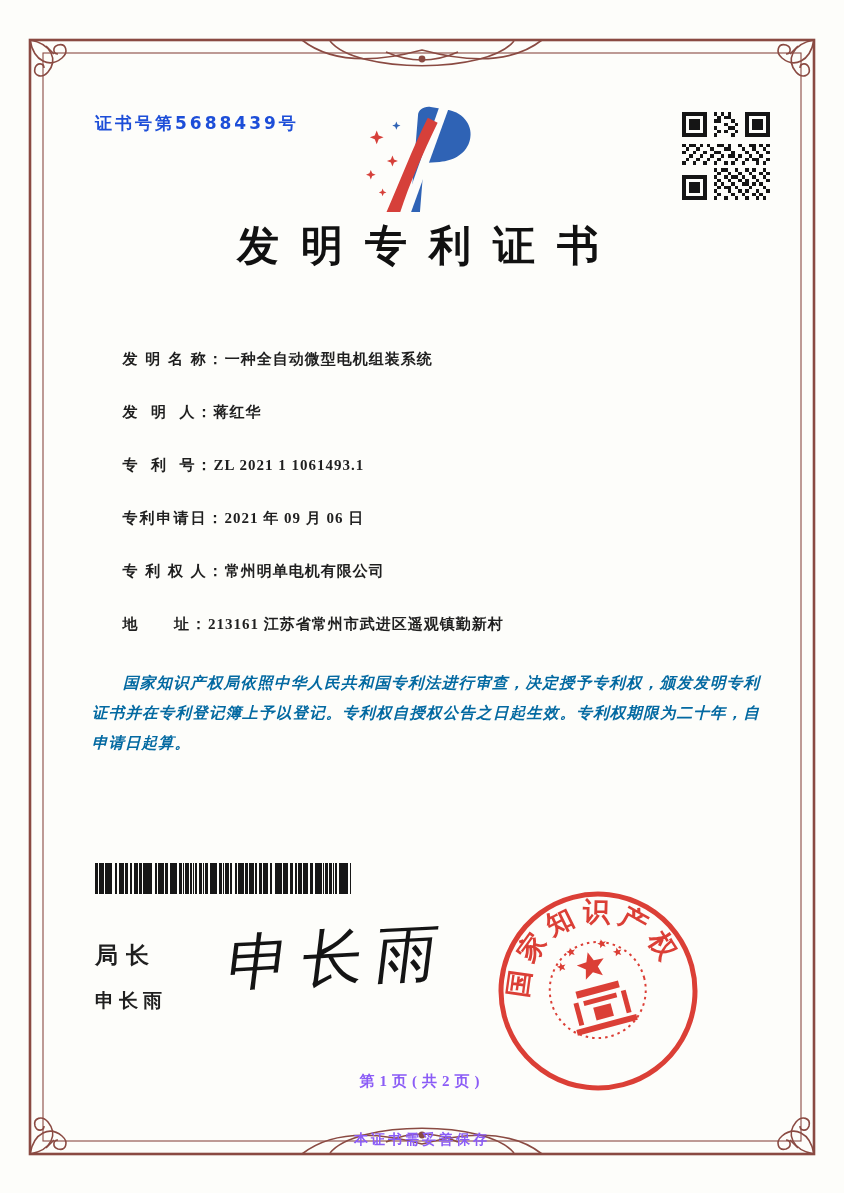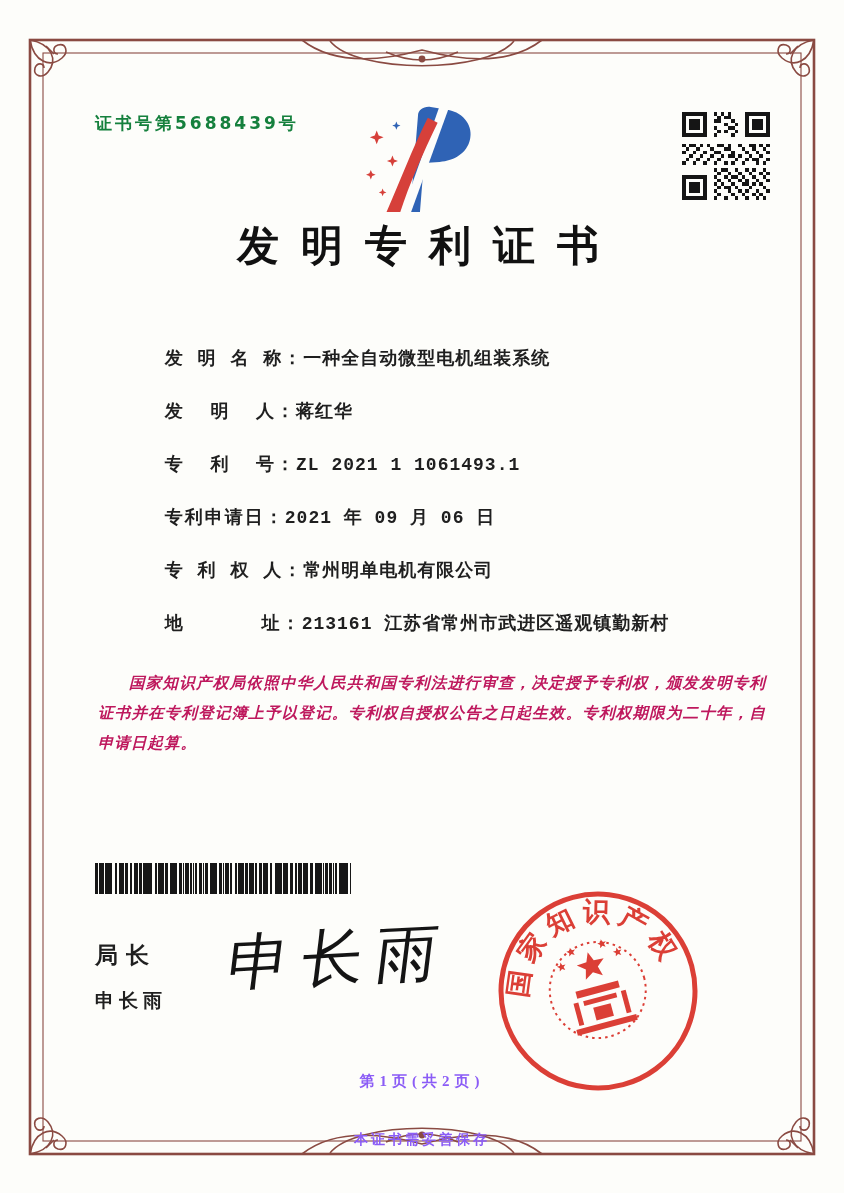--- a/index.html
+++ b/index.html
@@ -5,47 +5,47 @@
   html,body{margin:0;padding:0;background:#ffffff;}
   .page{
     position:relative;width:844px;height:1193px;margin:0 auto;
     background:#fdfdfa;overflow:hidden;
     font-family:"Liberation Serif","DejaVu Serif",serif;color:#1f1f1f;
   }
   .frame{position:absolute;left:0;top:0;width:844px;height:1193px;}
 
   .cert-no{
     position:absolute;left:95px;top:112px;
-    font-size:17px;font-weight:700;letter-spacing:3px;color:#15803d;
+    font-size:17px;font-weight:700;letter-spacing:3px;color:#1d4ed8;
     font-family:"DejaVu Sans","Liberation Sans",sans-serif;
   }
   .qr{position:absolute;right:74px;top:112px;width:88px;height:88px;}
   .logo{position:absolute;left:352px;top:102px;width:130px;height:113px;}
 
   .title{
     position:absolute;left:0;top:218px;width:100%;margin:0;
     text-align:center;font-size:42px;font-weight:700;
     letter-spacing:22px;padding-left:14px;box-sizing:border-box;color:#111;
     font-family:"DejaVu Sans","Liberation Sans",sans-serif;
   }
 
   .fields{position:absolute;left:100px;top:320px;width:660px;}
-  .row{height:53px;font-size:18px;font-weight:700;line-height:26px;white-space:pre;font-family:Liberation Mono, monospace;}
+  .row{height:53px;font-size:15px;font-weight:700;line-height:26px;white-space:pre;}
   .row .lab{letter-spacing:2px;}
   .row .val{letter-spacing:1px;}
 
   .grant-row{
     position:absolute;left:100px;top:634px;width:658px;
     display:flex;justify-content:space-between;
     font-size:17px;font-weight:700;white-space:pre;letter-spacing:1px;
   }
 
   .paras{
-    position:absolute;left:98px;top:668px;width:668px;
-    font-size:15.5px;line-height:1.95;font-style:italic;font-weight:600;color:#be185d;
+    position:absolute;left:92px;top:668px;width:668px;
+    font-size:15.5px;line-height:1.95;font-style:italic;font-weight:600;color:#0369a1;
   }
   .paras p{margin:0;text-indent:2em;text-align:justify;letter-spacing:1px;}
 
   .barcode{
     position:absolute;left:95px;top:863px;width:256px;height:31px;
     background:
       repeating-linear-gradient(90deg,#161616 0 2px,transparent 2px 5px),
       repeating-linear-gradient(90deg,#161616 0 1px,transparent 1px 7px),
       repeating-linear-gradient(90deg,#161616 0 3px,transparent 3px 13px),
       repeating-linear-gradient(90deg,#161616 0 1px,transparent 1px 4px);

